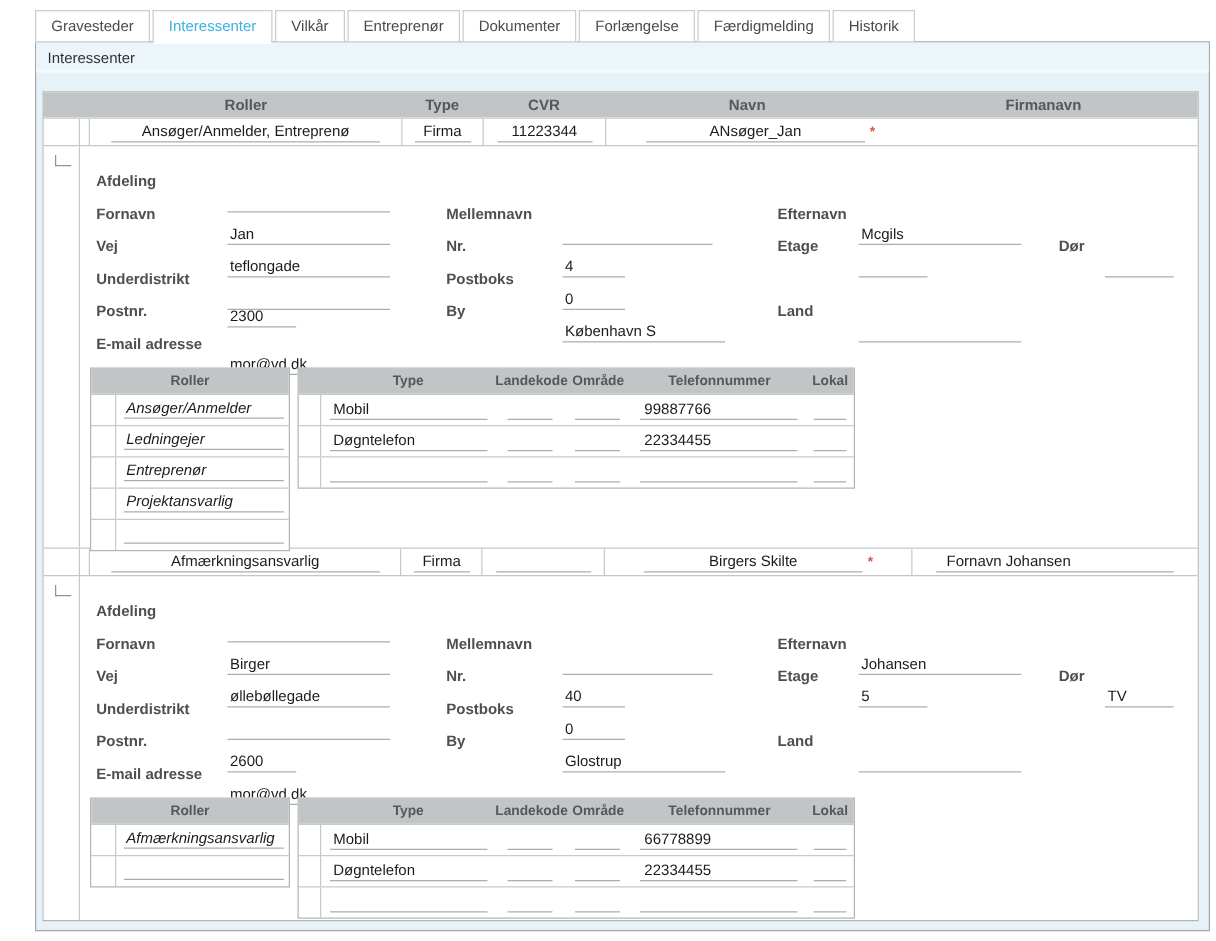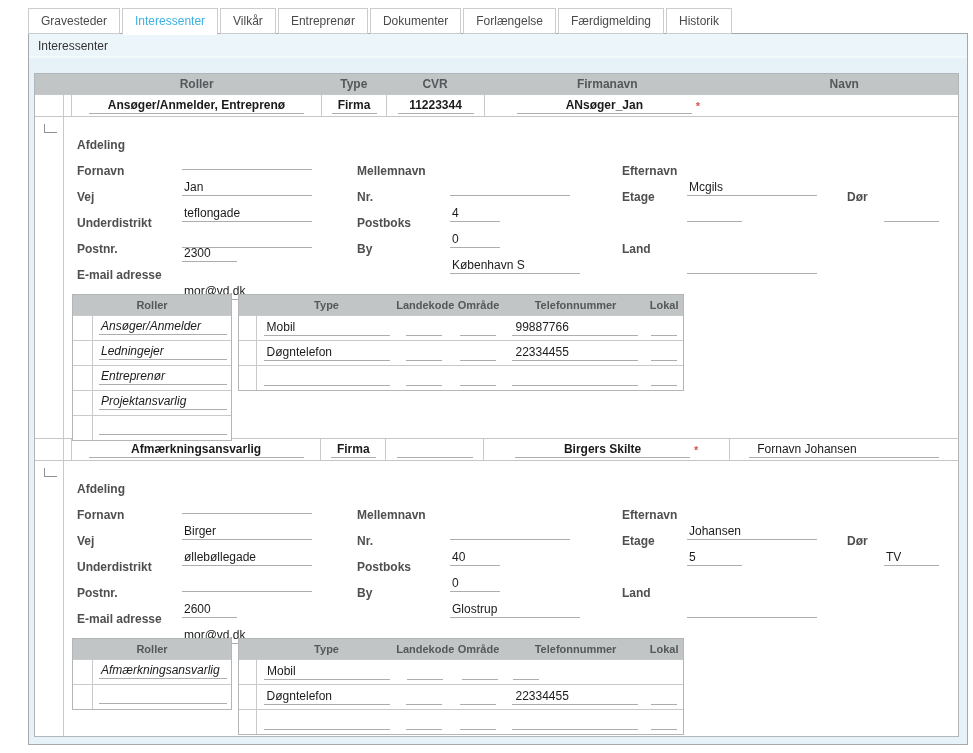--- a/index.html
+++ b/index.html
@@ -16,21 +16,21 @@
   .section-title { height:24px; line-height:24px; padding-left:9px; background:#ecf6fa; border-bottom:2px solid #f3fafc; color:#333; }
 
   
   .main-table { position:absolute; left:5px; top:39px; width:925px; background:#fff; border:1px solid #b2b6b8; }
   .thead { display:flex; height:20px; background:#c2c5c6; color:#54585a; font-weight:bold; font-size:12px; align-items:center; }
   .thead .hc { text-align:center; }
   .row { display:flex; height:22px; background:#fff; border-top:1px solid #c3c7c9; align-items:center; }
   .cell { height:100%; display:flex; align-items:center; justify-content:center; border-right:1px solid #c6cacc; }
   .cell:last-child { border-right:none; }
   .fld { display:inline-block; border-bottom:1px solid #adadad; height:16px; line-height:15px; white-space:nowrap; overflow:hidden; }
-  .fld.center { text-align:center;font-weight:bold; }
+  .fld.center { text-align:center; }
   .fld.left { text-align:left; padding-left:8px; }
   .req { color:#d9534f; font-weight:bold; margin-left:4px; font-size:11px; }
 
   
   .w-c0 { width:29px; } .w-c0b { width:8px; } .w-roller { width:250px; } .w-type { width:65px; }
   .w-cvr { width:98px; } .w-firma { width:247px; } .w-navn { width:228px; }
 
   
   .detail-row { display:flex; border-top:1px solid #c3c7c9; background:#fff; }
   .detail-row .leftcol { width:29px; border-right:1px solid #c6cacc; }
@@ -75,22 +75,22 @@
     <div class="section-title">Interessenter</div>
 
     <div class="main-table">
 
       <div class="thead">
         <div class="hc w-c0"></div>
         <div class="hc w-c0b"></div>
         <div class="hc w-roller">Roller</div>
         <div class="hc w-type">Type</div>
         <div class="hc w-cvr">CVR</div>
+        <div class="hc w-navn">Navn</div>
         <div class="hc w-firma">Firmanavn</div>
-        <div class="hc w-navn">Navn</div>
       </div>
 
       <div class="row">
         <div class="cell w-c0"></div>
         <div class="cell w-c0b"></div>
         <div class="cell w-roller">
             <span class="fld center" style="width:215px">Ansøger/Anmelder, Entreprenø</span>
           </div>
         <div class="cell w-type">
             <span class="fld center" style="width:45px">Firma</span>
@@ -319,20 +319,23 @@
               <div class="pc-c0"></div>
               <div class="pcell pc-type">
                   <span class="fld" style="width:126px">Mobil</span>
                 </div>
               <div class="pcell pc-lande">
                   <span class="fld" style="width:36px"></span>
                 </div>
               <div class="pcell pc-omr">
                   <span class="fld" style="width:36px"></span>
                 </div>
+              <div class="pcell pc-tel">
+                  <span class="fld" style="width:126px">66778899</span>
+                </div>
               <div class="pcell pc-lokal">
                   <span class="fld" style="width:26px"></span>
                 </div>
             </div>
             <div class="sub-row">
               <div class="pc-c0"></div>
               <div class="pcell pc-type">
                   <span class="fld" style="width:126px">Døgntelefon</span>
                 </div>
               <div class="pcell pc-lande">

